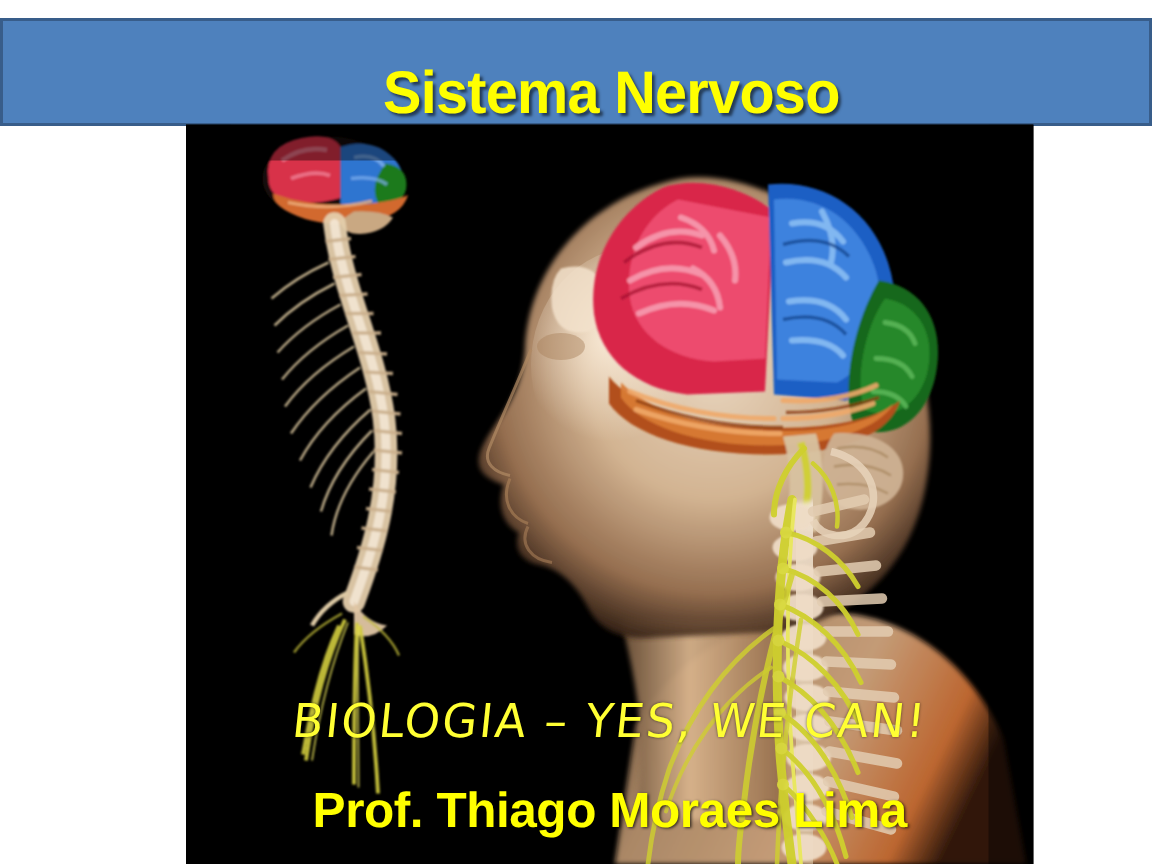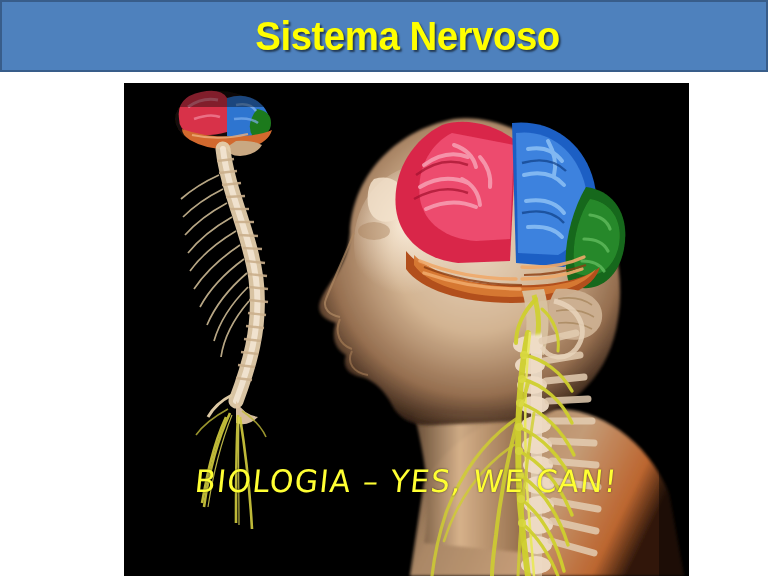--- a/index.html
+++ b/index.html
@@ -12,28 +12,28 @@
     height: 576px;
     overflow: hidden;
     font-family: "Liberation Sans", sans-serif;
     position: relative;
   }
 
   
   .title-bar {
     position: absolute;
     left: 0;
-    top: 0;
+    top: 12px;
     width: 768px;
     height: 72px;
     box-sizing: border-box;
     background: #4E81BD;
     border: 2px solid #385D8A;
     display: flex;
-    align-items: center;
+    align-items: flex-end;
     justify-content: center;
     padding-left: 48px;
   }
   .title-text {
     font-family: "Liberation Sans", sans-serif;
     font-weight: bold;
     font-size: 40px;
     line-height: 1;
     color: #FFFF00;
     letter-spacing: -0.5px;
@@ -402,13 +402,14 @@
 
     <rect x="0" y="0" width="565" height="493" fill="none"></rect>
     <path d="M0 0 H565 V493 H0 Z" fill="none"></path>
     <rect x="0" y="0" width="30" height="493" fill="#000" opacity="0.55"></rect>
     <rect x="535" y="0" width="30" height="493" fill="#000" opacity="0.4"></rect>
     <rect x="0" y="0" width="565" height="24" fill="#000" opacity="0.4"></rect>
   </svg>
 
   <div class="caption-biologia">BIOLOGIA – YES, WE CAN!</div>
 
+  <div class="caption-prof">Prof. Thiago Moraes Lima</div>
 </div>
 
 </body></html>

